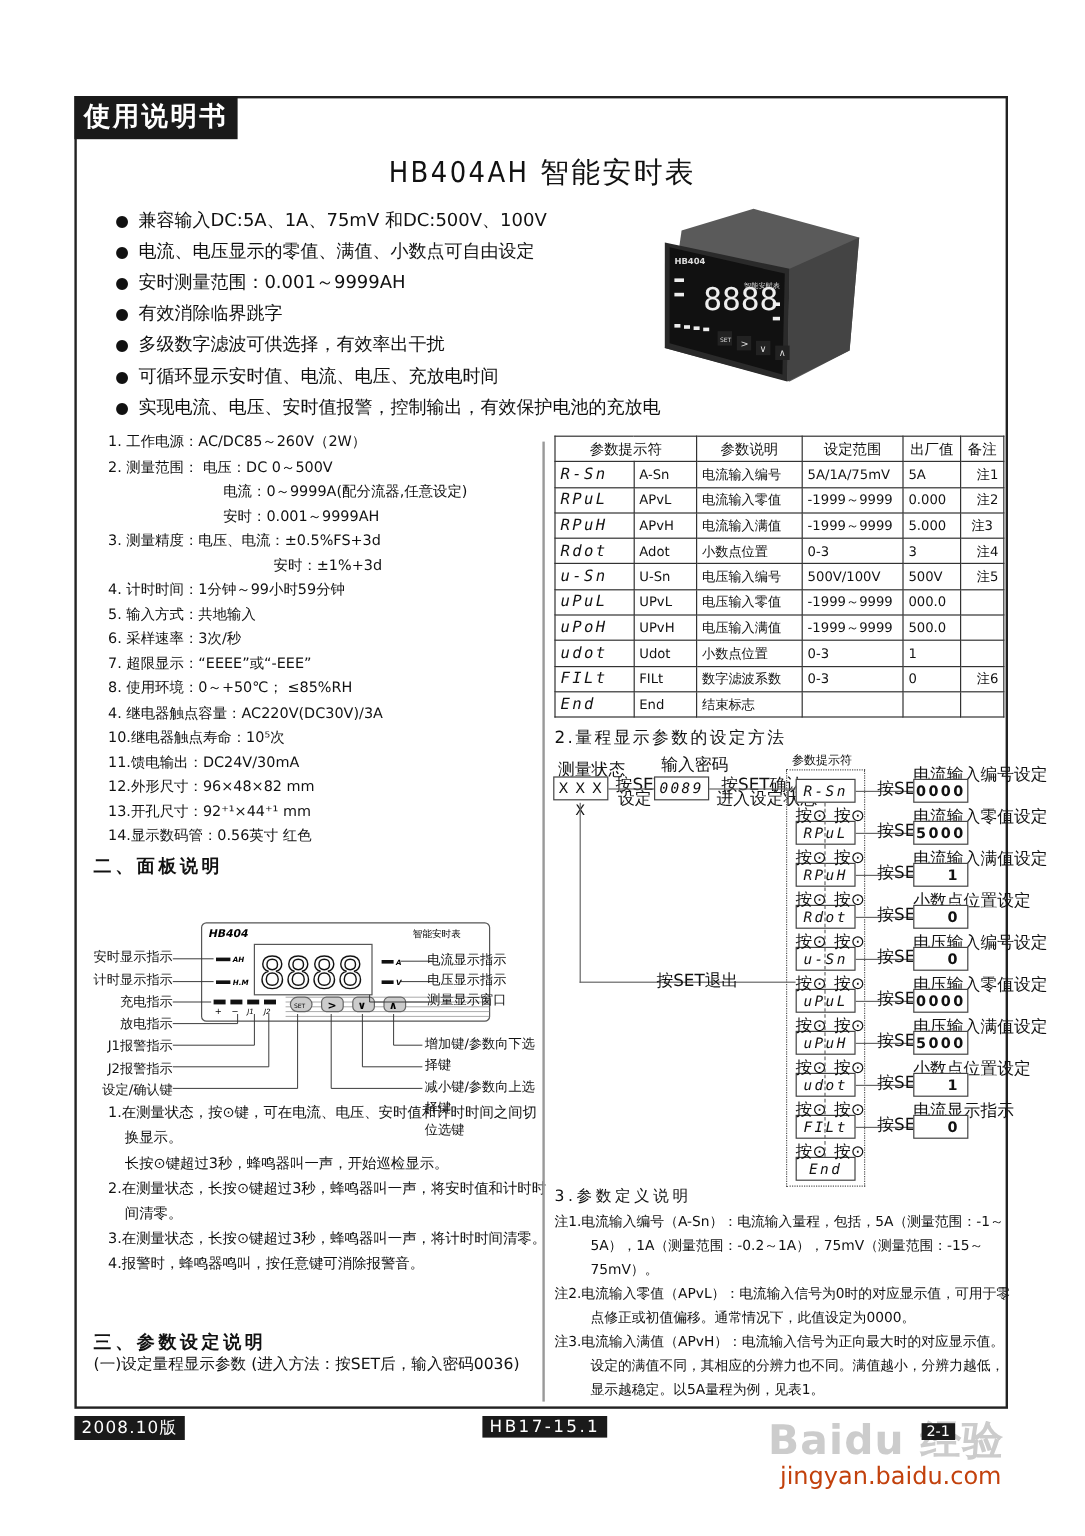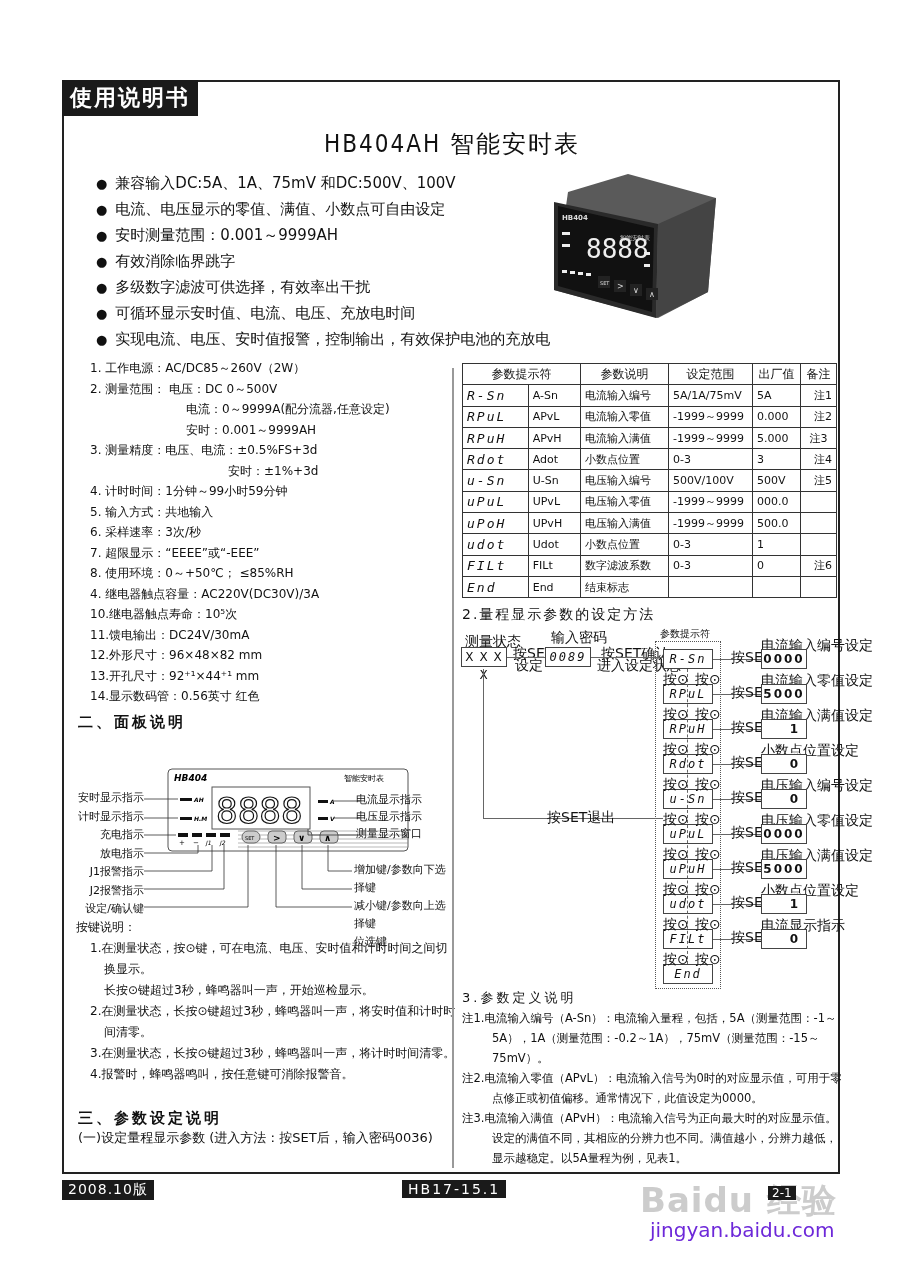--- a/index.html
+++ b/index.html
@@ -31,21 +31,21 @@
   .notes { position: absolute; left: 462px; top: 988px; width: 380px; font-size: 11.5px; line-height: 20px; }
   .notes .n { padding-left: 30px; text-indent: -30px; }
   .panel { position: absolute; left: 72px; top: 735px; width: 380px; }
   .keys { position: absolute; left: 76px; top: 917px; width: 380px; font-size: 12px; line-height: 21px; }
   .keys .k { padding-left: 28px; text-indent: -14px; }
   .keys .sub { padding-left: 28px; }
   .sec3 { position: absolute; left: 78px; top: 1108px; font-size: 13px; line-height: 20px; }
   .footer-l { position: absolute; left: 62px; top: 1180px; background: #1a1a1a; color: #fff; font-size: 14px; padding: 1px 6px; letter-spacing: 1px; }
   .footer-c { position: absolute; left: 402px; top: 1180px; background: #1a1a1a; color: #fff; font-size: 14px; padding: 1px 6px; letter-spacing: 2px; }
   .watermark { position: absolute; left: 640px; top: 1178px; color: #ccc; font-size: 34px; font-weight: bold; letter-spacing: 1px; }
-  .watermark2 { position: absolute; left: 650px; top: 1218px; color: #6d28d9; font-size: 20px; }
+  .watermark2 { position: absolute; left: 650px; top: 1218px; color: #c2410c; font-size: 20px; }
   .pgnum { position: absolute; left: 768px; top: 1186px; background: #1a1a1a; color: #fff; font-size: 12px; padding: 0 4px; }
 </style>
 </head>
 <body>
 
 <div class="page"></div>
 <div class="header-tab">使用说明书</div>
 <div class="title">HB404AH 智能安时表</div>
 
 <ul class="bullets">
@@ -176,21 +176,20 @@
     <div>测量显示窗口</div>
   </div>
   <div style="position:absolute;left:282px;top:126px;font-size:11px;line-height:18px;">
     <div>增加键/参数向下选择键</div>
     <div>减小键/参数向上选择键</div>
     <div>位选键</div>
   </div>
 </div>
 
 <div class="keys">
-  <div>按键说明：</div>
   <div class="k">1.在测量状态，按⊙键，可在电流、电压、安时值和计时时间之间切换显示。</div>
   <div class="sub">长按⊙键超过3秒，蜂鸣器叫一声，开始巡检显示。</div>
   <div class="k">2.在测量状态，长按⊙键超过3秒，蜂鸣器叫一声，将安时值和计时时间清零。</div>
   <div class="k">3.在测量状态，长按⊙键超过3秒，蜂鸣器叫一声，将计时时间清零。</div>
   <div class="k">4.报警时，蜂鸣器鸣叫，按任意键可消除报警音。</div>
 </div>
 
 <div class="sec3">
   <div class="h-sec">三、参数设定说明</div>
   <div>(一)设定量程显示参数 (进入方法：按SET后，输入密码0036)</div>

